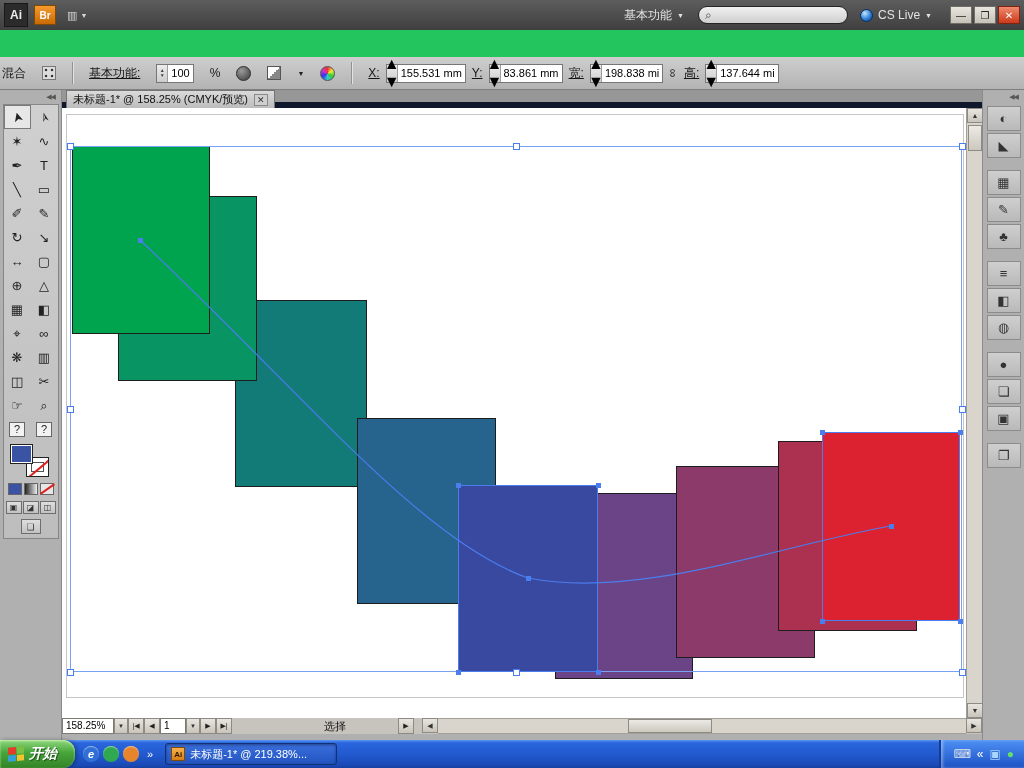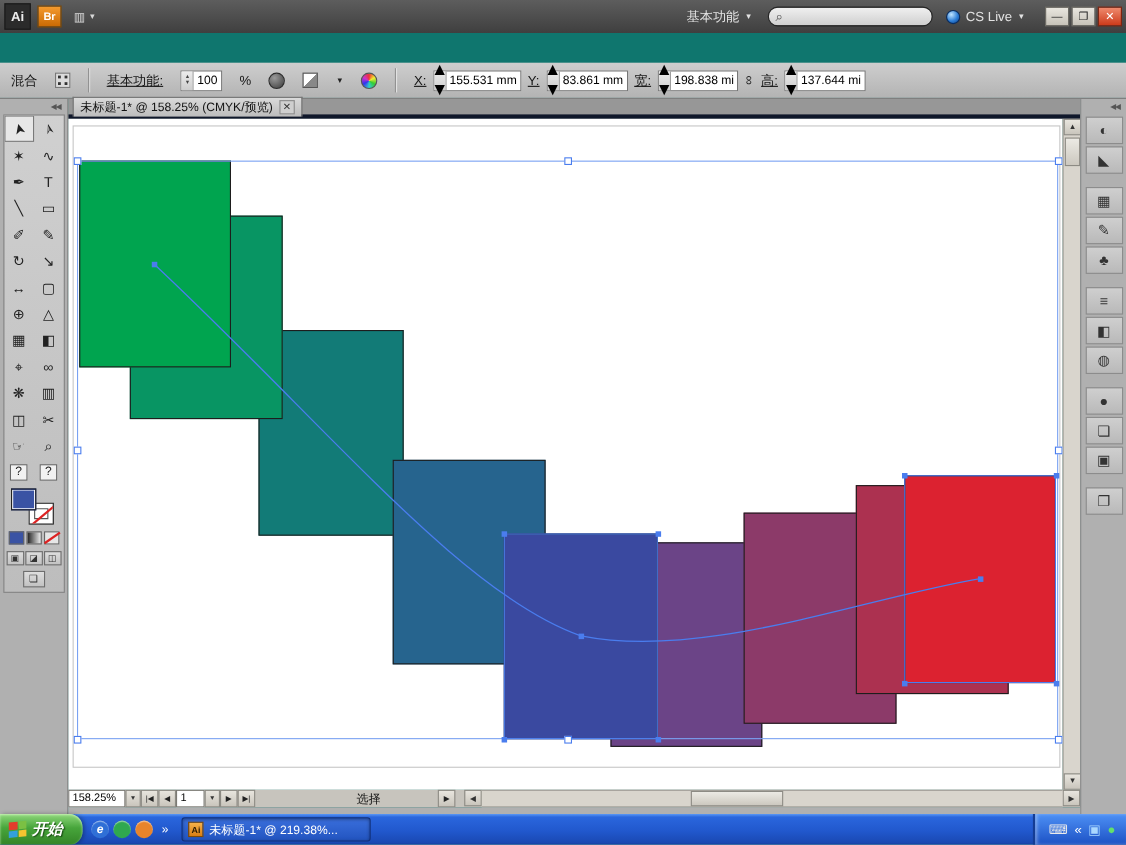--- a/index.html
+++ b/index.html
@@ -1,17 +1,17 @@
 <!DOCTYPE html>
 <html><head>
 <meta charset="utf-8">
 <style>
   * { margin:0; padding:0; box-sizing:border-box; }
   html,body { width:1024px; height:768px; overflow:hidden; font-family:"Liberation Sans","DejaVu Sans",sans-serif; }
-  #app { position:relative; width:1024px; height:768px; background:#0f766e; }
+  #app { position:relative; width:1024px; height:768px; background:#22c55e; }
 
   
   .titlebar { position:absolute; left:0; top:0; width:1024px; height:30px;
     background:linear-gradient(#5d5d5d,#3f3f3f); display:flex; align-items:center;
     gap:6px; padding:0 4px; color:#ddd; }
   .app-logo { width:24px; height:24px; background:#2b2b2b; border:1px solid #191919;
     color:#ececec; font-weight:bold; font-size:12px; display:flex; align-items:center; justify-content:center; }
   .br-logo { width:22px; height:20px; background:linear-gradient(#f59a2e,#c96a04); border:1px solid #7e4a06;
     color:#fff; font-weight:bold; font-size:10px; display:flex; align-items:center; justify-content:center; }
   .arrange-btn { display:flex; align-items:center; gap:3px; padding:2px 5px; font-size:11px; color:#d8d8d8; }
@@ -31,42 +31,42 @@
 
   
   .menubar { position:absolute; left:0; top:30px; width:1024px; height:27px;
     background:linear-gradient(#e9e7e2,#cfcbc3); border-bottom:1px solid #8f8d87;
     display:flex; align-items:center; padding-left:6px; }
   .menu-item { padding:5px 9px; font-size:12px; color:#141414; }
 
   
   .controlbar { position:absolute; left:0; top:57px; width:1024px; height:33px;
     background:linear-gradient(#cecece,#b3b3b3); border-bottom:1px solid #7f7f7f;
-    display:flex; align-items:center; gap:16px; padding:0 10px; }
+    display:flex; align-items:center; gap:16px; padding:0 2px; }
   .cb-label { font-size:12px; color:#161616; white-space:nowrap; }
   .cb-link { text-decoration:underline; }
   .cb-sep { width:1px; height:22px; background:#929292; box-shadow:1px 0 0 #e2e2e2; }
   .refpoint { width:14px; height:14px; background:
       radial-gradient(circle 1.4px, #333 1.4px, transparent 1.6px) 0 0/50% 50%;
       border:1px solid #777; background-color:#dcdcdc; }
   .num-field { display:flex; align-items:stretch; height:19px; background:#fff; border:1px solid #767676; }
   .stepper { width:11px; display:flex; flex-direction:column; align-items:center; justify-content:center;
     background:linear-gradient(#ececec,#cdcdcd); border-right:1px solid #9d9d9d; }
   .stepper span { font-size:5px; line-height:5px; color:#444; }
   .field-text { font-size:11px; padding:2px 3px; white-space:nowrap; }
   .style-orb { width:15px; height:15px; border-radius:50%; background:radial-gradient(circle at 35% 30%,#9a9a9a,#3a3a3a); border:1px solid #2c2c2c; }
   .appear-chip { width:14px; height:14px; border:1px solid #555; background:linear-gradient(135deg,#fff 50%,#888 50%); }
   .recolor { width:15px; height:15px; border-radius:50%;
     background:conic-gradient(#e33,#ee3,#3c3,#3cc,#33e,#c3c,#e33); border:1px solid #555; }
   .tf { display:flex; align-items:center; gap:6px; }
   .link-icon { display:inline-block; transform:rotate(90deg); font-size:12px; color:#222; }
 
   
   .tabbar { position:absolute; left:62px; top:90px; width:920px; height:18px;
-    background:#979797; border-bottom:4px solid #0f172a; display:flex; align-items:center; }
+    background:#979797; border-bottom:6px solid #0f172a; display:flex; align-items:flex-start; }
   .tab { height:18px; margin-left:4px; display:flex; align-items:center; gap:6px;
     background:linear-gradient(#dadada,#bcbcbc); border:1px solid #757575; border-bottom:none;
     padding:0 6px; font-size:11px; color:#111; }
   .tab-close { font-size:9px; color:#333; border:1px solid #8a8a8a; padding:0 2px; background:#cfcfcf; }
 
   
   .canvas { position:absolute; left:62px; top:108px; width:904px; height:610px; background:#fff; overflow:hidden; }
   .artwork { position:absolute; inset:0; }
   .artboard { position:absolute; border:1px solid #c6c6c6; z-index:0; }
   .art-rect { position:absolute; border:1px solid #1d1d1d; }

